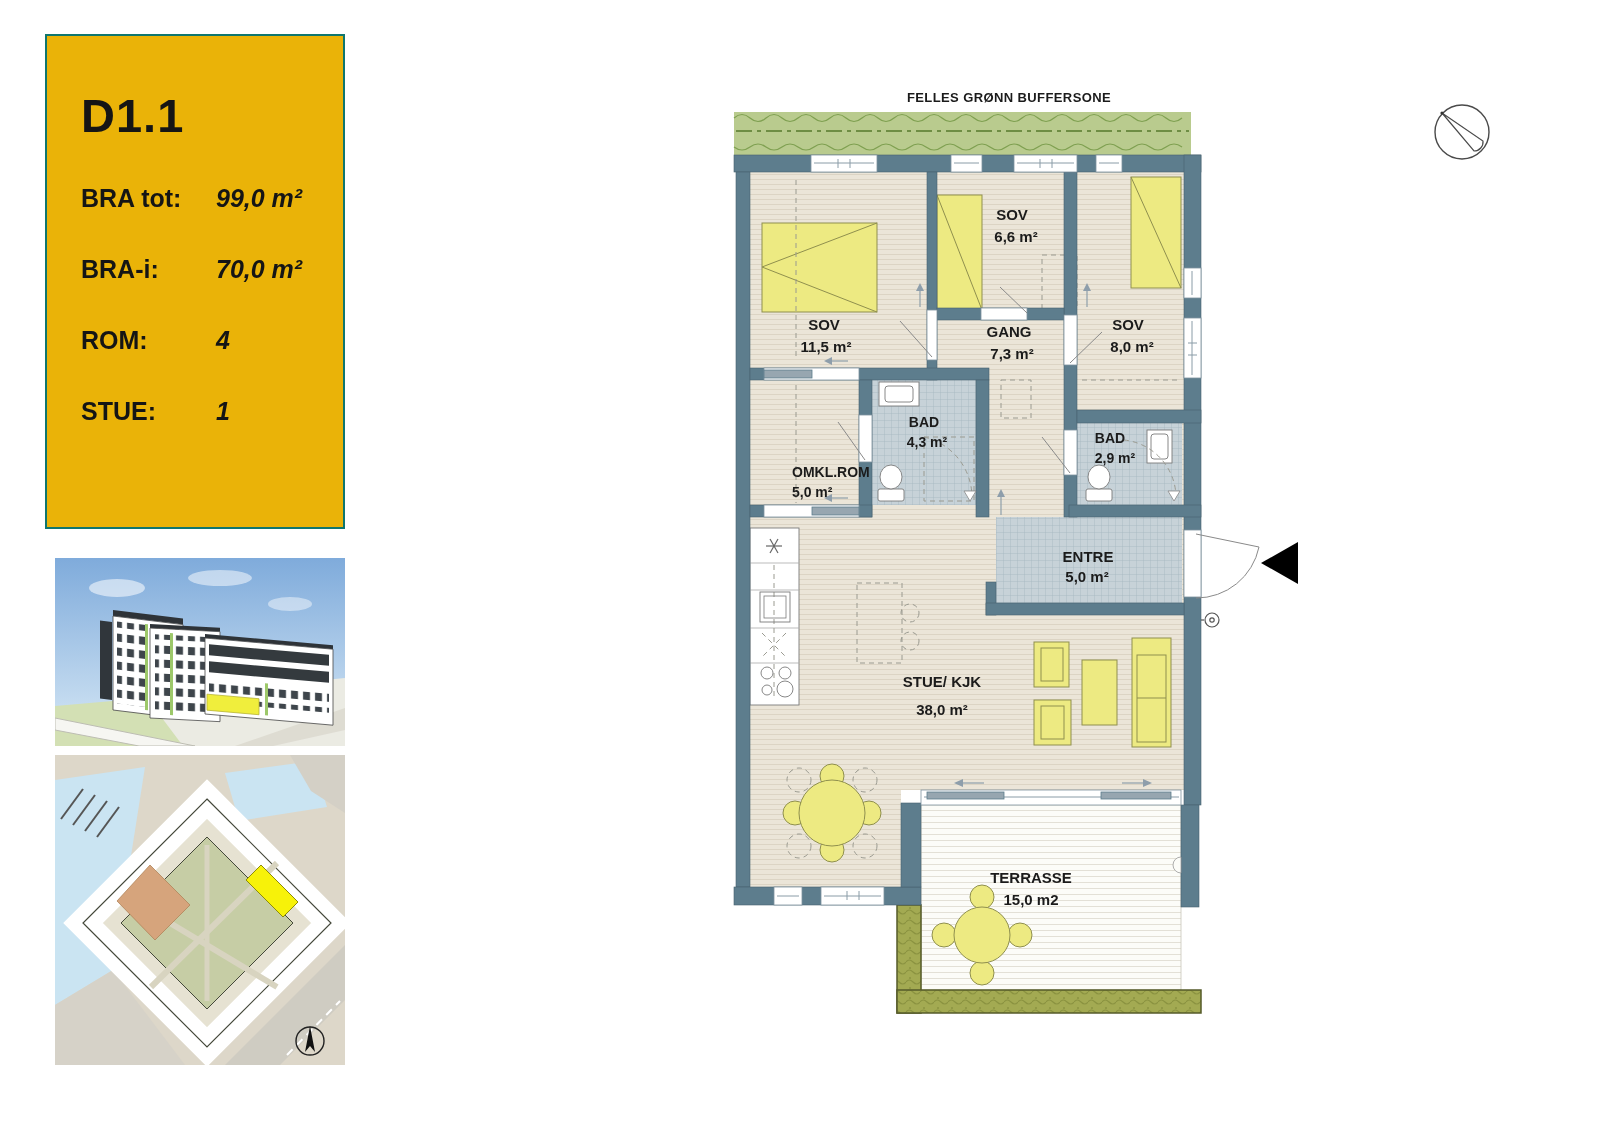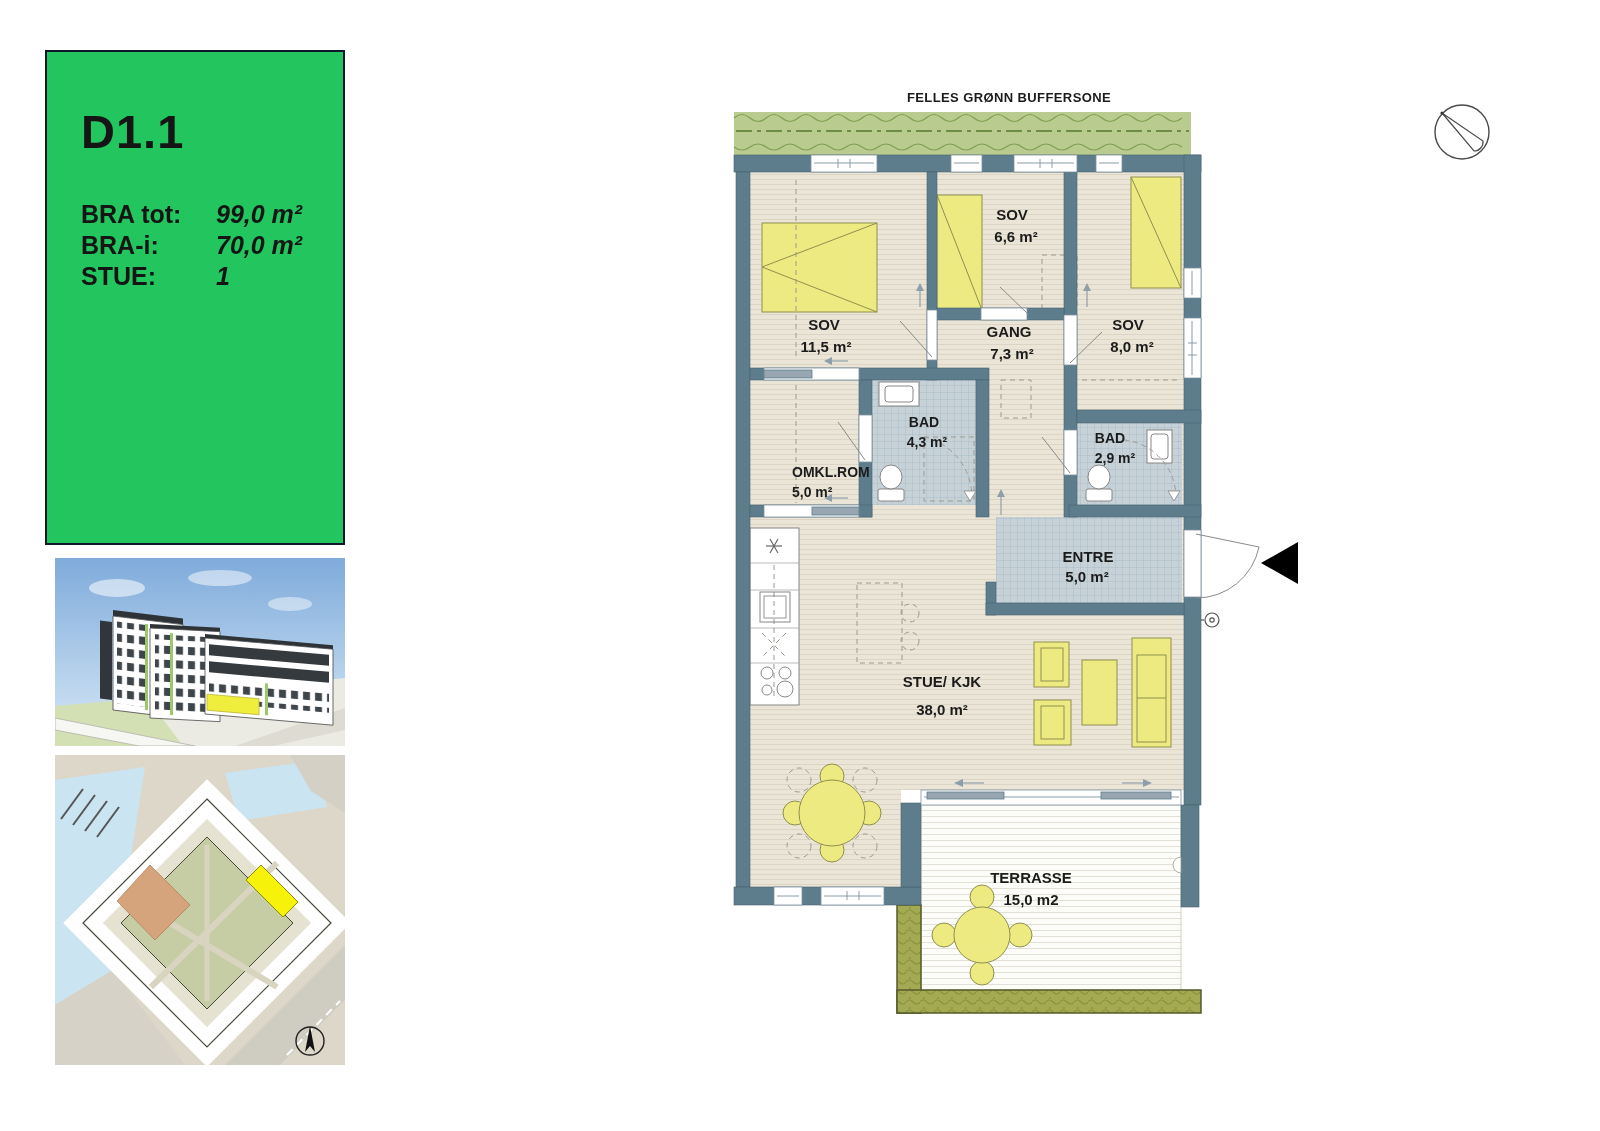--- a/index.html
+++ b/index.html
@@ -1,23 +1,23 @@
 <!DOCTYPE html>
 <html><head>
 <meta charset="utf-8">
 <style>
   html,body{margin:0;padding:0;background:#fff;}
   .page{position:relative;width:1600px;height:1131px;background:#ffffff;overflow:hidden;
         font-family:"Liberation Sans",sans-serif;}
   
-  .info-panel{position:absolute;left:45px;top:50px;width:300px;height:495px;
-              background:#22c55e;border:2px solid #0f172a;box-sizing:border-box;}
+  .info-panel{position:absolute;left:45px;top:34px;width:300px;height:495px;
+              background:#eab308;border:2px solid #0f766e;box-sizing:border-box;}
   .unit-id{margin:52px 0 0 34px;font-size:47px;font-weight:700;color:#151515;letter-spacing:1px;}
   .info-rows{margin:40px 0 0 34px;}
-  .info-row{display:flex;font-size:25px;font-weight:700;color:#151515;line-height:31px;}
+  .info-row{display:flex;font-size:25px;font-weight:700;color:#151515;line-height:31px;margin-top:40px;}
   .info-row .lbl{width:135px;}
   .info-row .val{flex:1;font-style:italic;}
   
   .render-fig,.siteplan-fig{position:absolute;margin:0;padding:0;line-height:0;}
   .render-fig{left:55px;top:558px;width:290px;height:188px;}
   .siteplan-fig{left:55px;top:755px;width:290px;height:310px;}
   
   .floorplan{position:absolute;left:724px;top:85px;width:600px;height:930px;}
   .compass{position:absolute;left:1430px;top:100px;width:64px;height:64px;}
   
@@ -46,20 +46,24 @@
     <div class="info-rows">
       <div class="info-row">
         <span class="lbl">BRA tot:</span>
         <span class="val">99,0 m²</span>
       </div>
       <div class="info-row">
         <span class="lbl">BRA-i:</span>
         <span class="val">70,0 m²</span>
       </div>
       <div class="info-row">
+        <span class="lbl">ROM:</span>
+        <span class="val">4</span>
+      </div>
+      <div class="info-row">
         <span class="lbl">STUE:</span>
         <span class="val">1</span>
       </div>
     </div>
   </section>
 
   <figure class="render-fig">
     <svg width="290" height="188" viewBox="0 0 290 188">
       <defs>
         <linearGradient id="sky" x1="0" y1="0" x2="0" y2="1">

